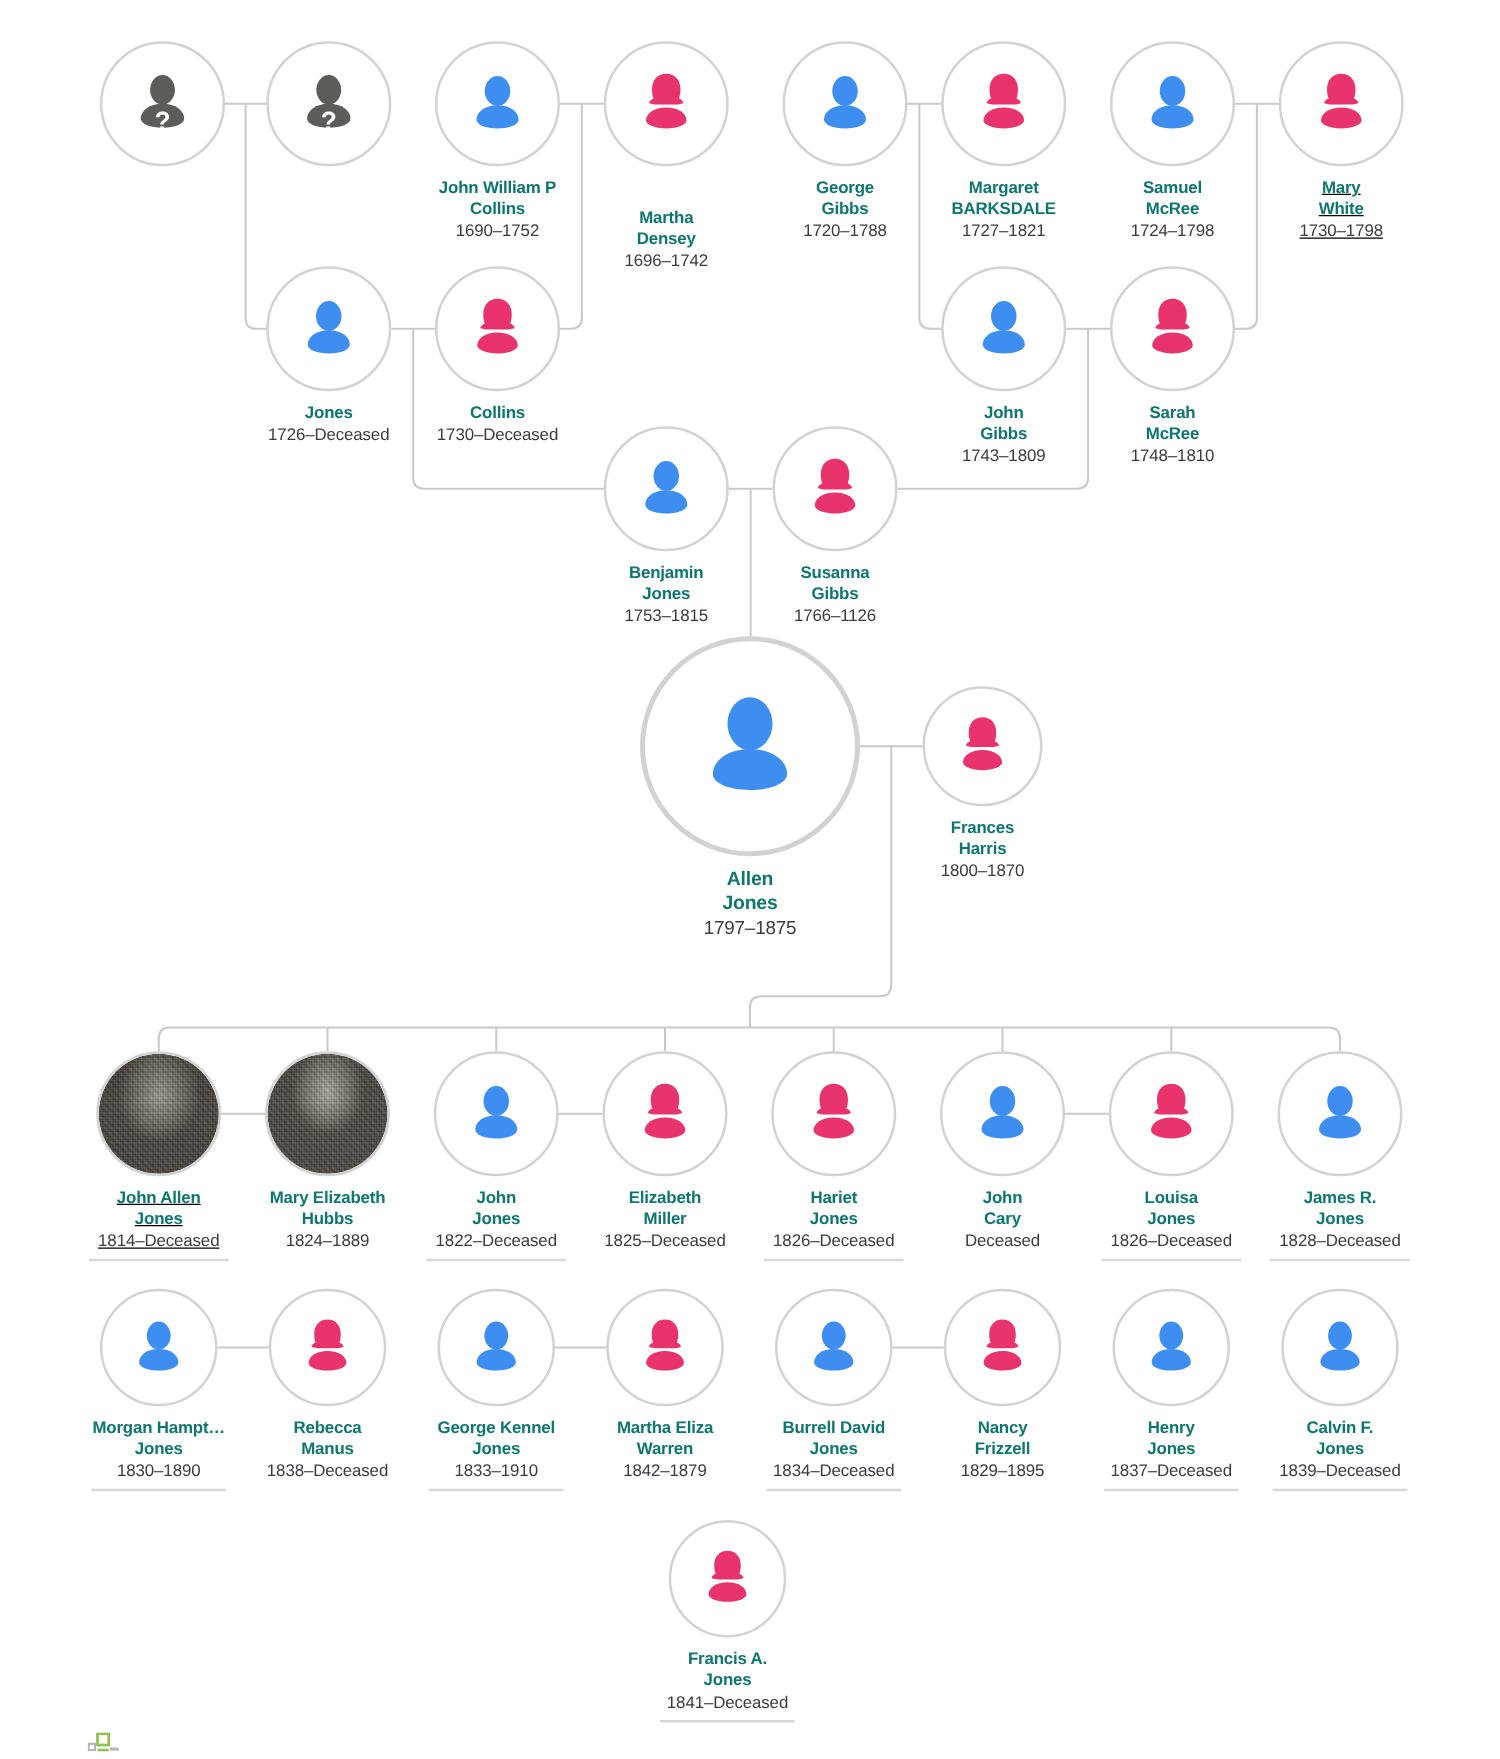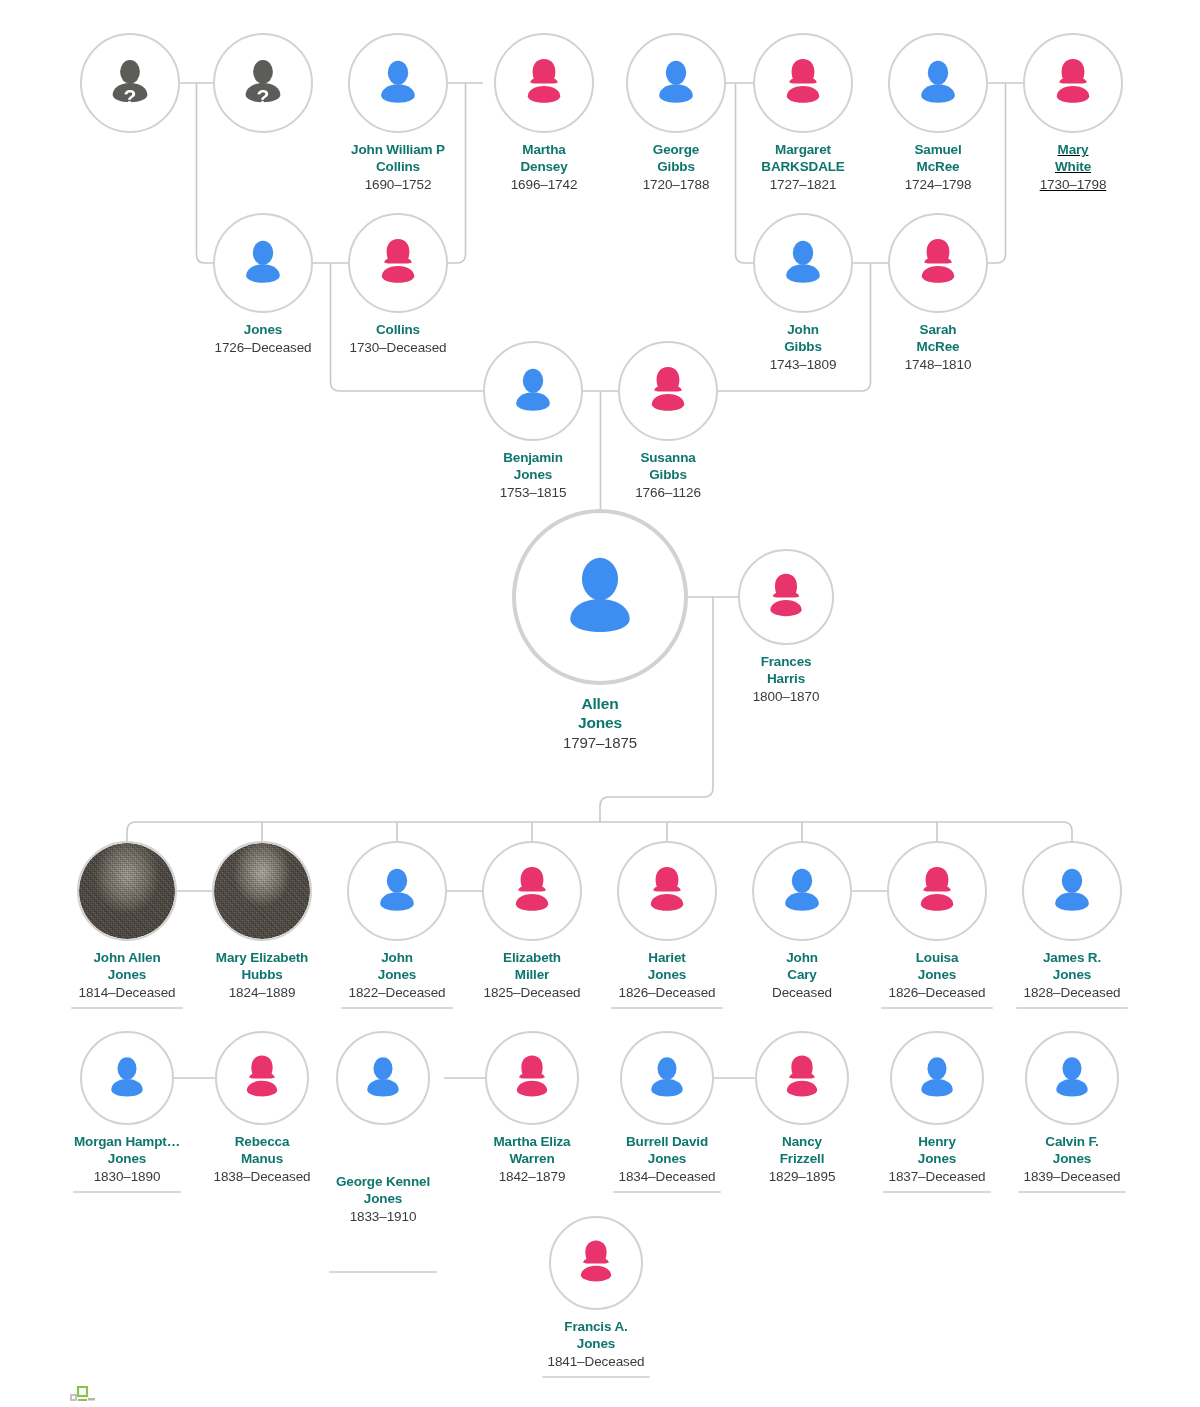--- a/index.html
+++ b/index.html
@@ -110,21 +110,21 @@
             <ellipse cx="50" cy="33" rx="17" ry="20" fill="#3d8ef0"></ellipse>
             <path d="M50 52c-17 0-28 9-28 19 0 7 12 12 28 12s28-5 28-12c0-10-11-19-28-19z" fill="#3d8ef0"></path>
           </svg>
         </div>
         <div class="label">
           <div class="nm">John William P</div>
           <div class="nm">Collins</div>
           <div class="dt">1690–1752</div>
         </div>
       </div>
-      <div class="node" style="left: 460px; top: 33px; width: 168px;">
+      <div class="node" style="left: 449px; top: 33px; width: 168px; gap: 24px;">
         <div class="avatar" style="width: 100px; height: 100px;">
           <svg width="60" height="60" viewBox="0 0 100 100">
             <path d="M50 10c-12 0-19 9-19 21 0 5 1 9 2 12-3 1-5 3-6 6 0 0 5 2 9 2h28c4 0 9-2 9-2-1-3-3-5-6-6 1-3 2-7 2-12 0-12-7-21-19-21z" fill="#e8336d"></path>
             <path d="M50 55c-16 0-27 8-27 17 0 6 12 11 27 11s27-5 27-11c0-9-11-17-27-17z" fill="#e8336d"></path>
           </svg>
         </div>
         <div class="label">
           <div class="nm">Martha</div>
           <div class="nm">Densey</div>
           <div class="dt">1696–1742</div>
@@ -277,21 +277,21 @@
             <path d="M50 10c-12 0-19 9-19 21 0 5 1 9 2 12-3 1-5 3-6 6 0 0 5 2 9 2h28c4 0 9-2 9-2-1-3-3-5-6-6 1-3 2-7 2-12 0-12-7-21-19-21z" fill="#e8336d"></path>
             <path d="M50 55c-16 0-27 8-27 17 0 6 12 11 27 11s27-5 27-11c0-9-11-17-27-17z" fill="#e8336d"></path>
           </svg>
         </div>
         <div class="label">
           <div class="nm">Frances</div>
           <div class="nm">Harris</div>
           <div class="dt">1800–1870</div>
         </div>
       </div>
-      <div class="node" style="left: 43px; top: 841px; width: 168px;">
+      <div class="node" style="left: 43px; top: 841px; width: 168px; text-decoration: underline;">
         <div class="avatar photo" style="width: 100px; height: 100px;">
           <div class="ph" style="background-image:repeating-linear-gradient(0deg, rgba(255,255,255,.10) 0 1px, rgba(0,0,0,.10) 1px 2px),repeating-linear-gradient(90deg, rgba(255,255,255,.07) 0 1px, rgba(0,0,0,.09) 1px 2px),repeating-linear-gradient(45deg, rgba(255,255,255,.05) 0 2px, rgba(0,0,0,.05) 2px 4px),radial-gradient(ellipse 34% 40% at 50% 34%, #9a948c 0%, #6e6860 62%, #4b4640 100%),radial-gradient(ellipse 60% 46% at 50% 86%, #5d5850 0%, #3a3630 100%),linear-gradient(160deg,#6b655d 0%,#4a453f 55%,#3a3631 100%);background-blend-mode:overlay,overlay,normal,normal,normal,normal;"></div>
           <span class="gbadge male"></span>
         </div>
         <div class="label">
           <div class="nm">John Allen</div>
           <div class="nm">Jones</div>
           <div class="dt">1814–Deceased</div>
         </div>
         <div class="ul" style="width: 112px;"></div>
@@ -409,21 +409,21 @@
             <path d="M50 10c-12 0-19 9-19 21 0 5 1 9 2 12-3 1-5 3-6 6 0 0 5 2 9 2h28c4 0 9-2 9-2-1-3-3-5-6-6 1-3 2-7 2-12 0-12-7-21-19-21z" fill="#e8336d"></path>
             <path d="M50 55c-16 0-27 8-27 17 0 6 12 11 27 11s27-5 27-11c0-9-11-17-27-17z" fill="#e8336d"></path>
           </svg>
         </div>
         <div class="label">
           <div class="nm">Rebecca</div>
           <div class="nm">Manus</div>
           <div class="dt">1838–Deceased</div>
         </div>
       </div>
-      <div class="node" style="left: 299px; top: 1031px; width: 168px; gap: 40px;">
+      <div class="node" style="left: 313px; top: 1031px; width: 168px;">
         <div class="avatar" style="width: 94px; height: 94px;">
           <svg width="56" height="56" viewBox="0 0 100 100">
             <ellipse cx="50" cy="33" rx="17" ry="20" fill="#3d8ef0"></ellipse>
             <path d="M50 52c-17 0-28 9-28 19 0 7 12 12 28 12s28-5 28-12c0-10-11-19-28-19z" fill="#3d8ef0"></path>
           </svg>
         </div>
         <div class="label">
           <div class="nm">George Kennel</div>
           <div class="nm">Jones</div>
           <div class="dt">1833–1910</div>
@@ -491,21 +491,21 @@
             <path d="M50 52c-17 0-28 9-28 19 0 7 12 12 28 12s28-5 28-12c0-10-11-19-28-19z" fill="#3d8ef0"></path>
           </svg>
         </div>
         <div class="label">
           <div class="nm">Calvin F.</div>
           <div class="nm">Jones</div>
           <div class="dt">1839–Deceased</div>
         </div>
         <div class="ul" style="width: 108px;"></div>
       </div>
-      <div class="node" style="left: 512px; top: 1216px; width: 168px; align-items: center;">
+      <div class="node" style="left: 498px; top: 1216px; width: 168px; align-items: center;">
         <div class="avatar" style="width: 94px; height: 94px;">
           <svg width="56" height="56" viewBox="0 0 100 100">
             <path d="M50 10c-12 0-19 9-19 21 0 5 1 9 2 12-3 1-5 3-6 6 0 0 5 2 9 2h28c4 0 9-2 9-2-1-3-3-5-6-6 1-3 2-7 2-12 0-12-7-21-19-21z" fill="#e8336d"></path>
             <path d="M50 55c-16 0-27 8-27 17 0 6 12 11 27 11s27-5 27-11c0-9-11-17-27-17z" fill="#e8336d"></path>
           </svg>
         </div>
         <div class="label">
           <div class="nm">Francis A.</div>
           <div class="nm">Jones</div>
           <div class="dt">1841–Deceased</div>

